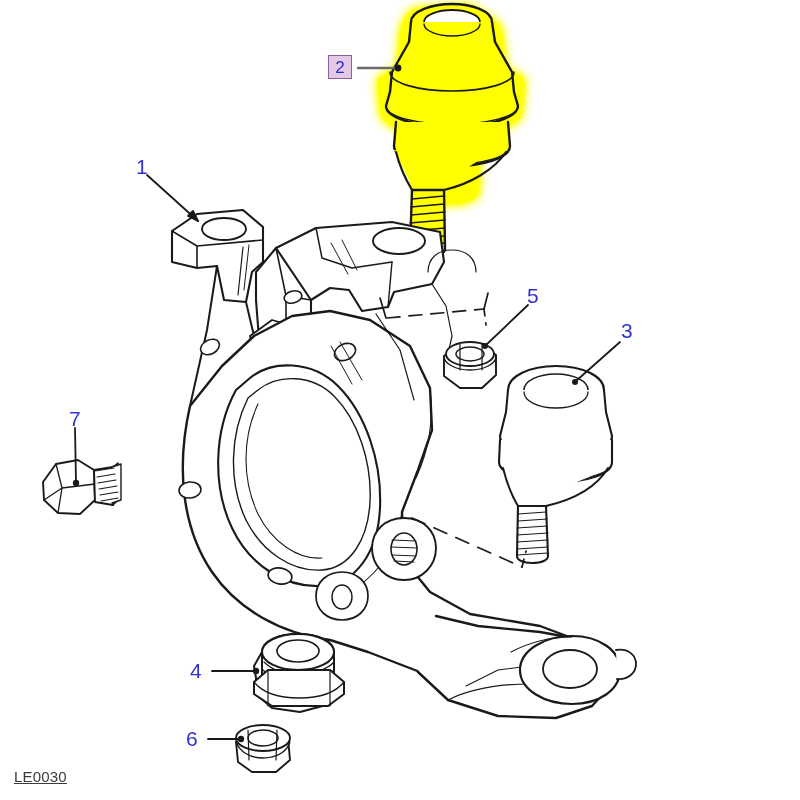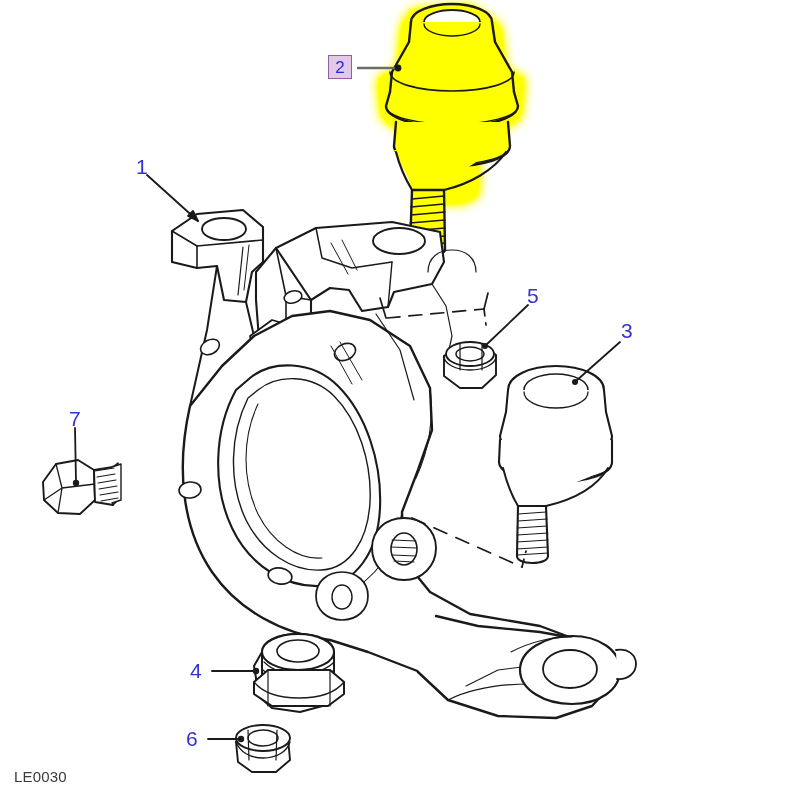--- a/index.html
+++ b/index.html
@@ -47,20 +47,21 @@
     box-sizing: border-box;
   }
   #figure-code {
     position: absolute;
     left: 14px;
     top: 768px;
     color: #3a3a3a;
     font-family: "Liberation Sans", sans-serif;
     font-size: 15px;
     letter-spacing: 0.2px;
+    text-decoration: underline;
   }
 </style>
 </head>
 <body>
 
 <div id="page">
 
   <svg id="diagram" viewBox="0 0 800 800" xmlns="http://www.w3.org/2000/svg">
     <defs>
       <filter id="yellowGlow" x="-60%" y="-60%" width="220%" height="220%">

